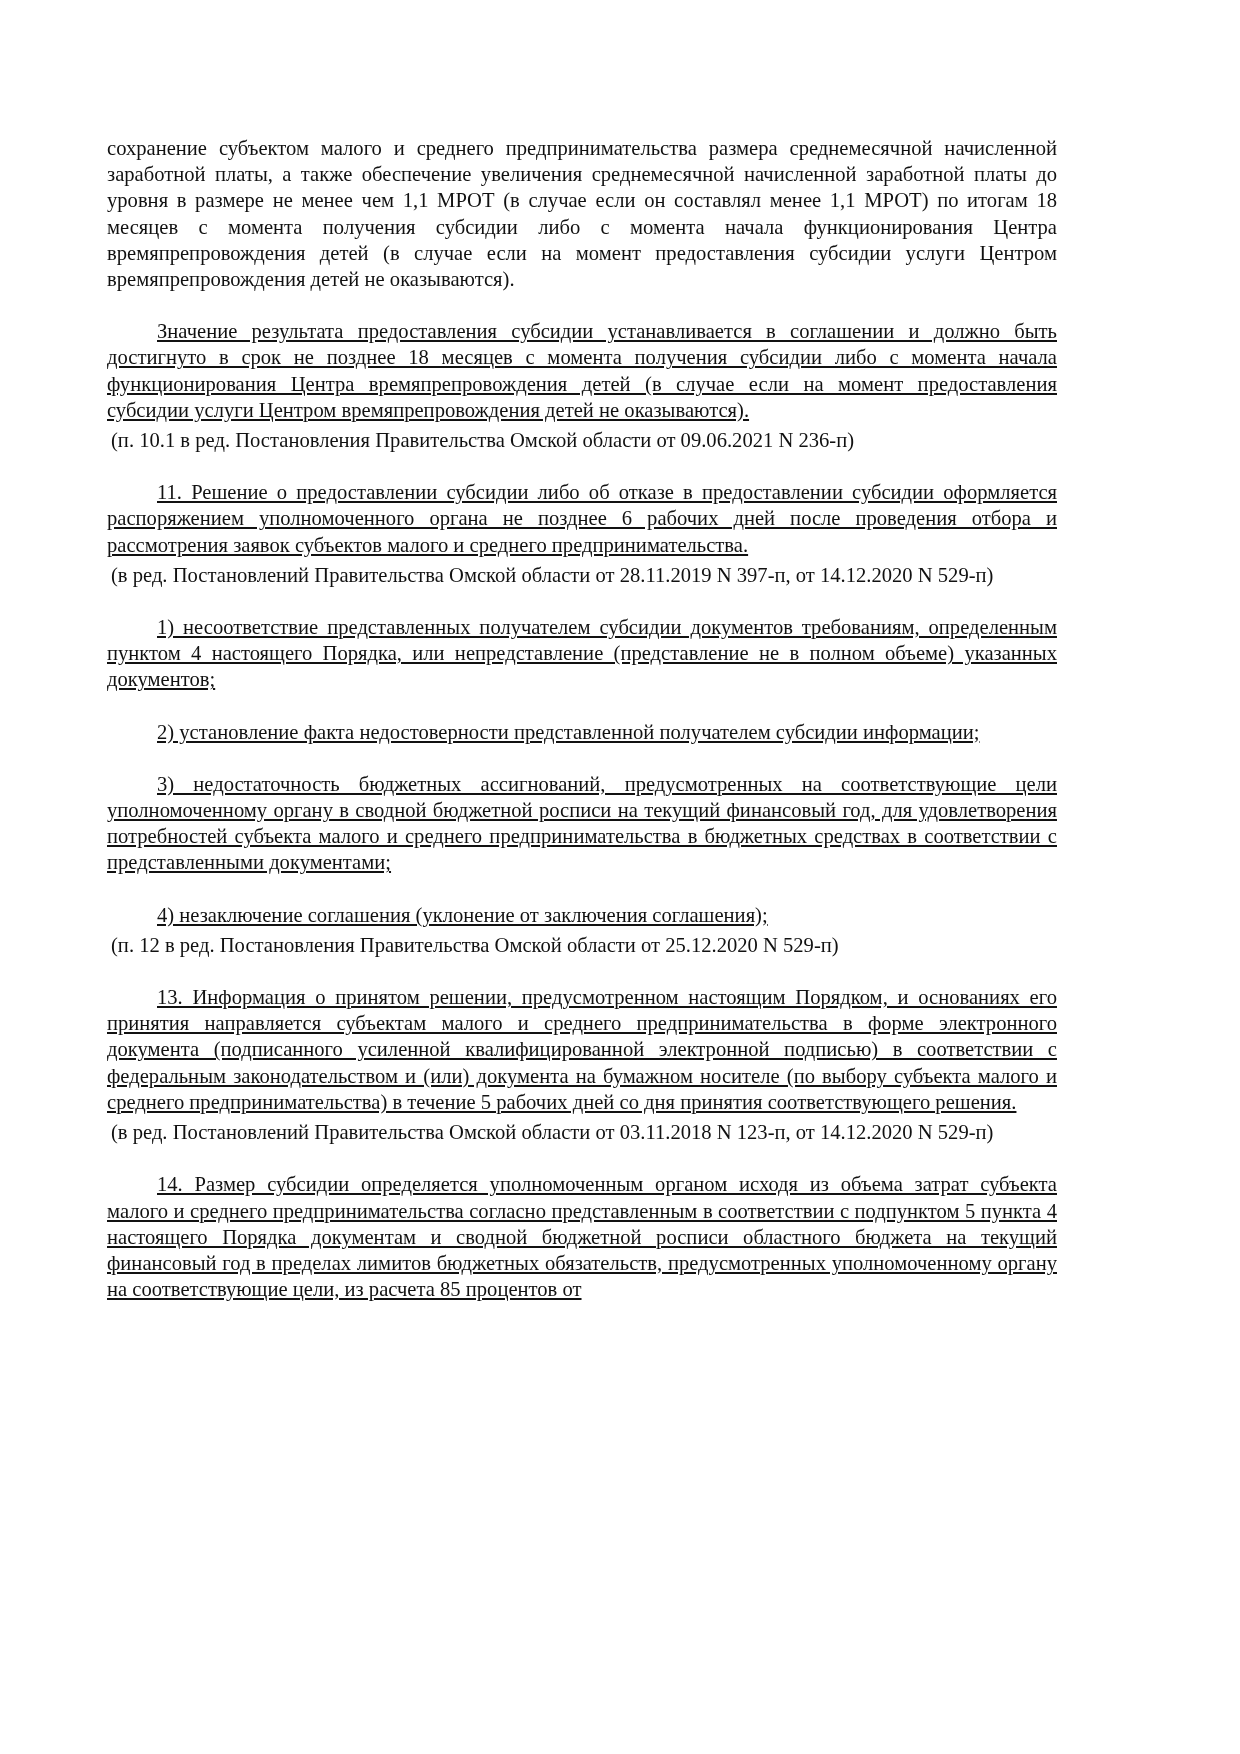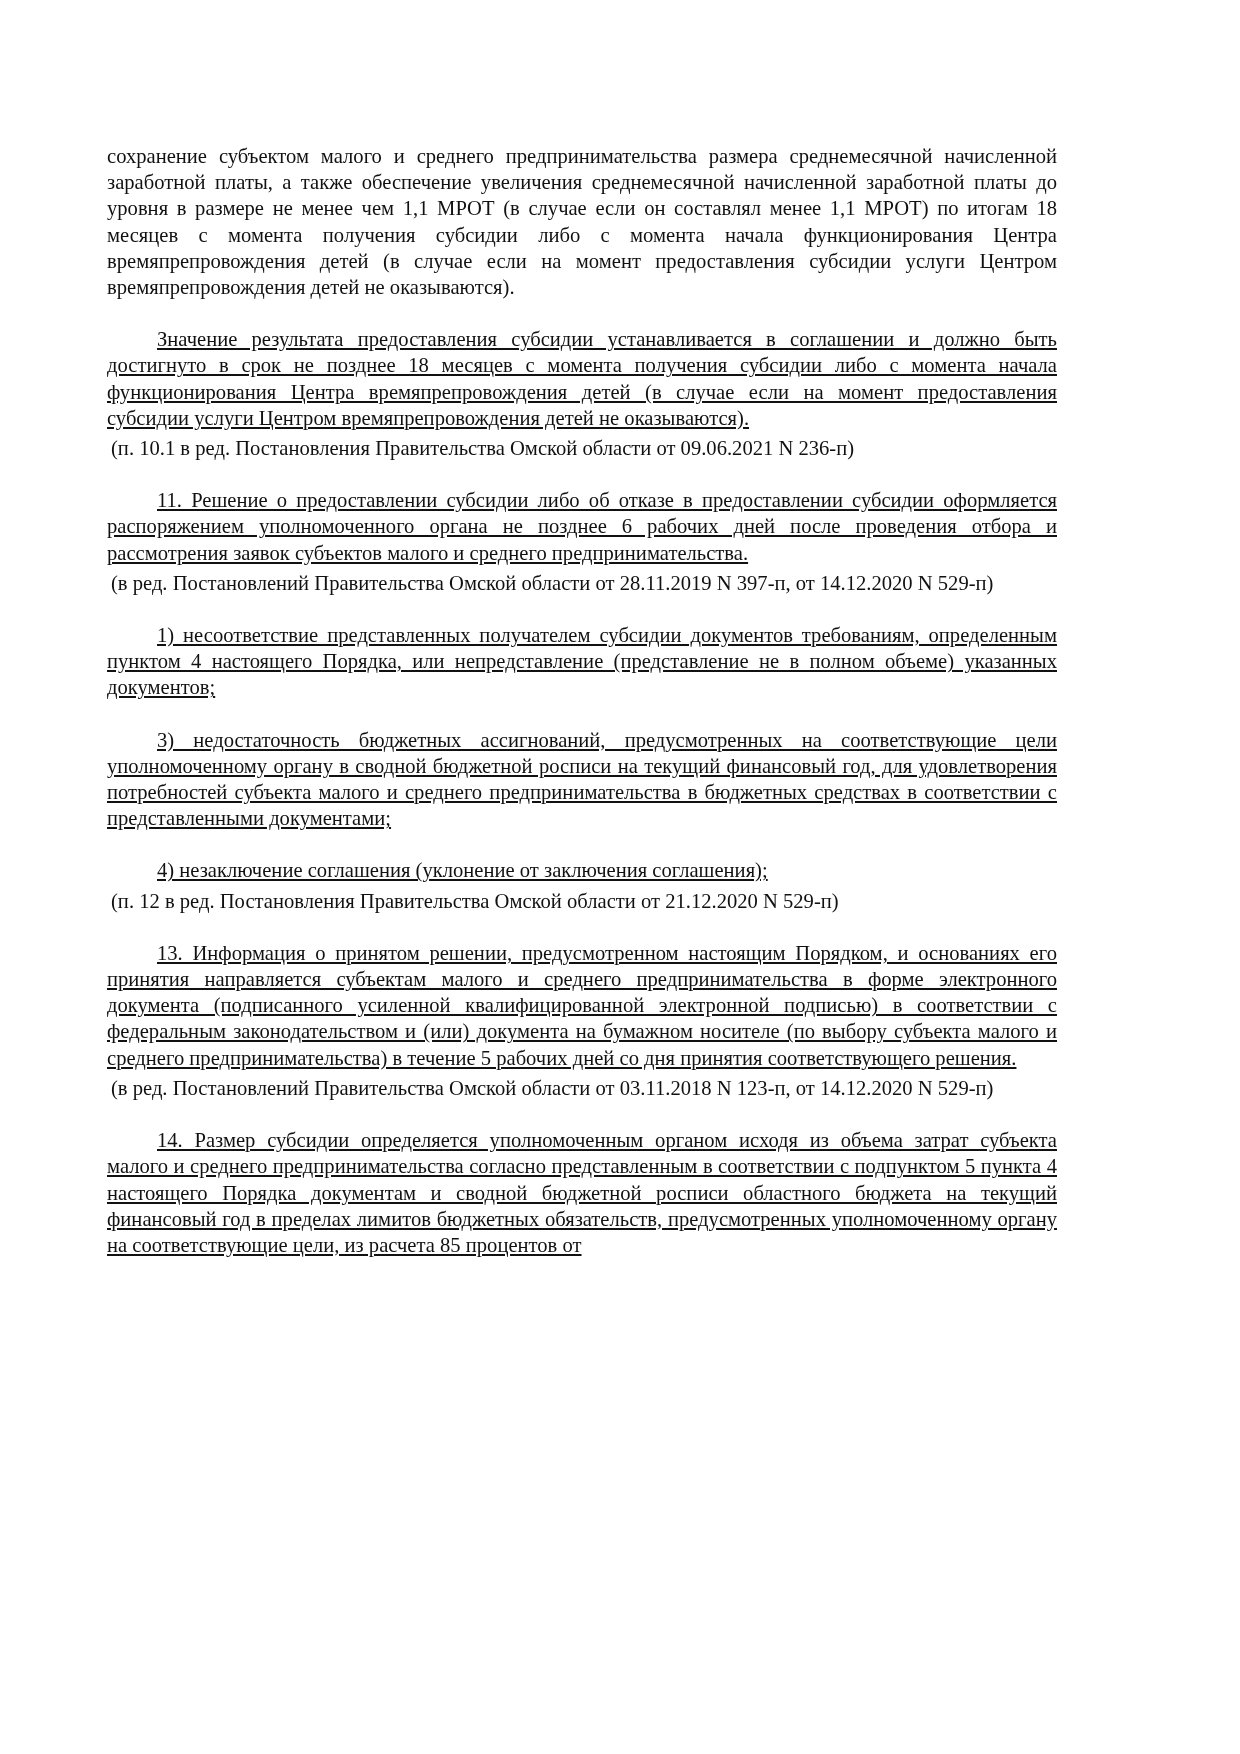--- a/index.html
+++ b/index.html
@@ -5,21 +5,21 @@
     html, body { margin: 0; padding: 0; background: #ffffff; }
     body {
       width: 1240px;
       height: 1754px;
       position: relative;
       overflow: hidden;
     }
     .page {
       position: absolute;
       left: 107px;
-      top: 143px;
+      top: 135px;
       width: 950px;
       font-family: "Liberation Serif", "DejaVu Serif", serif;
       font-size: 20.6px;
       line-height: 26.2px;
       color: #111111;
     }
     .para {
       margin: 0;
       text-align: justify;
     }
@@ -36,25 +36,26 @@
 
   <p class="para indent gap">Значение результата предоставления субсидии устанавливается в соглашении и должно быть достигнуто в срок не позднее 18 месяцев с момента получения субсидии либо с момента начала функционирования Центра времяпрепровождения детей (в случае если на момент предоставления субсидии услуги Центром времяпрепровождения детей не оказываются).</p>
   <p class="note">(п. 10.1 в ред. Постановления Правительства Омской области от 09.06.2021 N 236-п)</p>
 
   <p class="para indent gap">11. Решение о предоставлении субсидии либо об отказе в предоставлении субсидии оформляется распоряжением уполномоченного органа не позднее 6 рабочих дней после проведения отбора и рассмотрения заявок субъектов малого и среднего предпринимательства.</p>
   <p class="note">(в ред. Постановлений Правительства Омской области от 28.11.2019 N 397-п, от 14.12.2020 N 529-п)</p>
 
 
   <p class="para indent gap">1) несоответствие представленных получателем субсидии документов требованиям, определенным пунктом 4 настоящего Порядка, или непредставление (представление не в полном объеме) указанных документов;</p>
 
+  <p class="para indent gap">2) установление факта недостоверности представленной получателем субсидии информации;</p>
 
   <p class="para indent gap">3) недостаточность бюджетных ассигнований, предусмотренных на соответствующие цели уполномоченному органу в сводной бюджетной росписи на текущий финансовый год, для удовлетворения потребностей субъекта малого и среднего предпринимательства в бюджетных средствах в соответствии с представленными документами;</p>
 
   <p class="para indent gap">4) незаключение соглашения (уклонение от заключения соглашения);</p>
 
-  <p class="note">(п. 12 в ред. Постановления Правительства Омской области от 21.12.2020 N 529-п)</p>
+  <p class="note">(п. 12 в ред. Постановления Правительства Омской области от 25.12.2020 N 529-п)</p>
 
   <p class="para indent gap">13. Информация о принятом решении, предусмотренном настоящим Порядком, и основаниях его принятия направляется субъектам малого и среднего предпринимательства в форме электронного документа (подписанного усиленной квалифицированной электронной подписью) в соответствии с федеральным законодательством и (или) документа на бумажном носителе (по выбору субъекта малого и среднего предпринимательства) в течение 5 рабочих дней со дня принятия соответствующего решения.</p>
   <p class="note">(в ред. Постановлений Правительства Омской области от 03.11.2018 N 123-п, от 14.12.2020 N 529-п)</p>
 
   <p class="para indent gap">14. Размер субсидии определяется уполномоченным органом исходя из объема затрат субъекта малого и среднего предпринимательства согласно представленным в соответствии с подпунктом 5 пункта 4 настоящего Порядка документам и сводной бюджетной росписи областного бюджета на текущий финансовый год в пределах лимитов бюджетных обязательств, предусмотренных уполномоченному органу на соответствующие цели, из расчета 85 процентов от</p>
 
 </div>
 
 </body></html>

